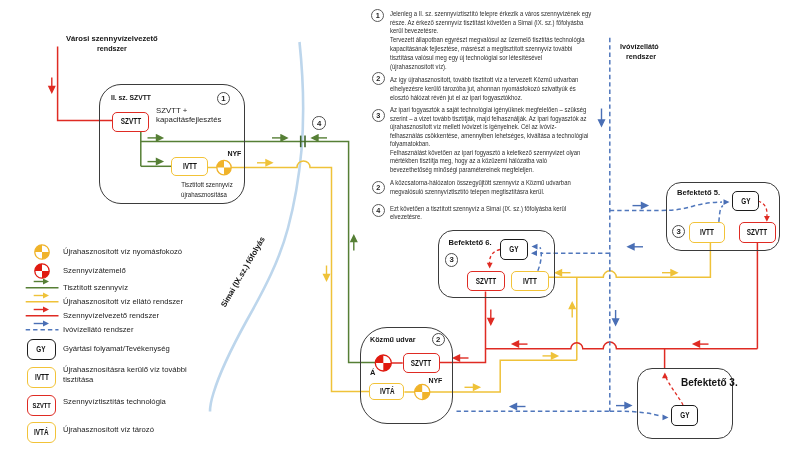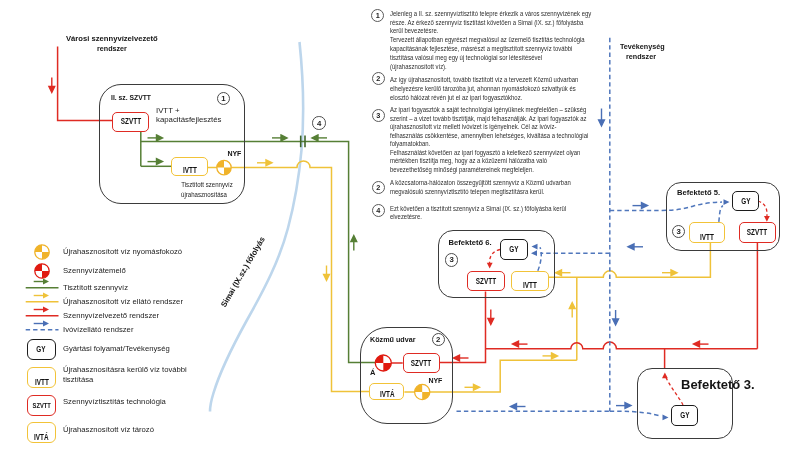--- a/index.html
+++ b/index.html
@@ -7,21 +7,21 @@
   .stage{position:relative;width:800px;height:450px;background:#ffffff;overflow:hidden;
          font-family:"Liberation Sans",sans-serif;color:#1f1f1f;}
   svg.layer{position:absolute;left:0;top:0;}
   
   .bigbox{position:absolute;border:1.4px solid #3b3b3b;background:transparent;box-sizing:border-box;}
   
   .tag{position:absolute;box-sizing:border-box;background:#fff;display:flex;align-items:center;justify-content:center;
        font-weight:bold;font-size:8.2px;color:#111;border-radius:5px;}
   .tag .cx{display:inline-block;transform:scaleX(0.78);transform-origin:center;white-space:nowrap;}
   .tag.red{border:1.7px solid #DF2B23;}
-  .tag.yellow{border:1.7px solid #F2C338;align-items:flex-end;}
+  .tag.yellow{border:1.7px solid #F2C338;}
   .tag.black{border:1.8px solid #1c1c1c;}
   
   .circ{position:absolute;width:13.5px;height:13.5px;border:1.1px solid #4c4c4c;border-radius:50%;
         box-sizing:border-box;display:flex;align-items:center;justify-content:center;
         font-size:7.8px;font-weight:700;color:#222;background:#fff;}
   .circ.sm{width:13px;height:13px;font-size:7.3px;border-color:#5a5a5a;}
   
   .h{position:absolute;font-weight:bold;color:#141414;white-space:nowrap;transform-origin:0 0;}
   .t{position:absolute;color:#1c1c1c;white-space:nowrap;transform-origin:0 0;}
   
@@ -173,30 +173,30 @@
   </svg>
 
   <div class="bigbox" style="left:99px;top:84px;width:146px;height:119.5px;border-radius:22px;"></div>
   <div class="bigbox" style="left:359.6px;top:326.8px;width:93.4px;height:97.2px;border-radius:27px;"></div>
   <div class="bigbox" style="left:666.3px;top:182px;width:113.8px;height:68.5px;border-radius:15px;"></div>
   <div class="bigbox" style="left:438px;top:230.3px;width:116.5px;height:67.5px;border-radius:15px;"></div>
   <div class="bigbox" style="left:637px;top:368.4px;width:96px;height:70.6px;border-radius:15px;"></div>
 
   <div class="h" style="left:66px;top:33.5px;font-size:7.8px;transform:scaleX(0.98);">Városi szennyvízelvezető</div>
   <div class="h" style="left:97px;top:43.5px;font-size:7.8px;transform:scaleX(0.92);">rendszer</div>
-  <div class="h" style="left:620px;top:41.5px;font-size:7.2px;">Tevékenység</div>
+  <div class="h" style="left:620px;top:41.5px;font-size:7.2px;">Ivóvízellátó</div>
   <div class="h" style="left:626px;top:51.5px;font-size:7.2px;">rendszer</div>
   <div class="river-label" style="left:243px;top:272px;">Simai (IX.sz.) főfolyás</div>
 
   <div class="h" style="left:111px;top:93px;font-size:7.8px;transform:scaleX(0.87);">II. sz. SZVTT</div>
   <div class="circ" style="left:216.7px;top:91.7px;">1</div>
   <div class="tag red" style="left:112px;top:112px;width:37.3px;height:19.6px;">
       <span class="cx">SZVTT</span>
     </div>
-  <div class="t" style="left:156px;top:105.5px;font-size:7.8px;">IVTT +</div>
+  <div class="t" style="left:156px;top:105.5px;font-size:7.8px;">SZVTT +</div>
   <div class="t" style="left:156px;top:114.7px;font-size:7.8px;">kapacitásfejlesztés</div>
   <div class="tag yellow" style="left:171.4px;top:156.8px;width:36.5px;height:19.2px;">
       <span class="cx">IVTT</span>
     </div>
   <div class="h" style="left:227.4px;top:150.3px;font-size:7px;">NYF</div>
   <div class="t" style="left:166px;top:180.3px;width:82px;text-align:center;font-size:8px;white-space:nowrap;transform:scaleX(0.76);transform-origin:center;">Tisztított szennyvíz</div>
   <div class="t" style="left:166px;top:190px;width:76px;text-align:center;font-size:8px;white-space:nowrap;transform:scaleX(0.76);transform-origin:center;">újrahasznosítása</div>
   <div class="circ" style="left:312.3px;top:116.3px;">4</div>
 
   <div class="h" style="left:370px;top:334.8px;font-size:7.8px;transform:scaleX(0.92);">Közmű udvar</div>
@@ -227,21 +227,21 @@
   <div class="tag black" style="left:499.9px;top:239.3px;width:28px;height:20.3px;">
       <span class="cx">GY</span>
     </div>
   <div class="tag red" style="left:467.2px;top:271.2px;width:38.1px;height:20.2px;">
       <span class="cx">SZVTT</span>
     </div>
   <div class="tag yellow" style="left:510.8px;top:271.2px;width:38.1px;height:20.2px;">
       <span class="cx">IVTT</span>
     </div>
 
-  <div class="h" style="left:681px;top:377.3px;font-size:13px;">Befektető 3.</div>
+  <div class="h" style="left:681px;top:377.3px;font-size:10px;">Befektető 3.</div>
   <div class="tag black" style="left:671px;top:405px;width:27px;height:21px;">
       <span class="cx">GY</span>
     </div>
 
   <div class="circ sm" style="left:371.2px;top:8.7px;">1</div>
   <div class="noteline" style="top:9.7px;">Jelenleg a II. sz. szennyvíztisztító telepre érkezik a város szennyvizének egy</div>
   <div class="noteline" style="top:18.5px;">része. Az érkező szennyvíz tisztítást követően a Simai (IX. sz.) főfolyásba</div>
   <div class="noteline" style="top:27.3px;">kerül bevezetésre.</div>
   <div class="noteline" style="top:36.1px;">Tervezett állapotban egyrészt megvalósul az üzemelő tisztítás technológia</div>
   <div class="noteline" style="top:44.9px;">kapacitásának fejlesztése, másrészt a megtisztított szennyvíz további</div>

